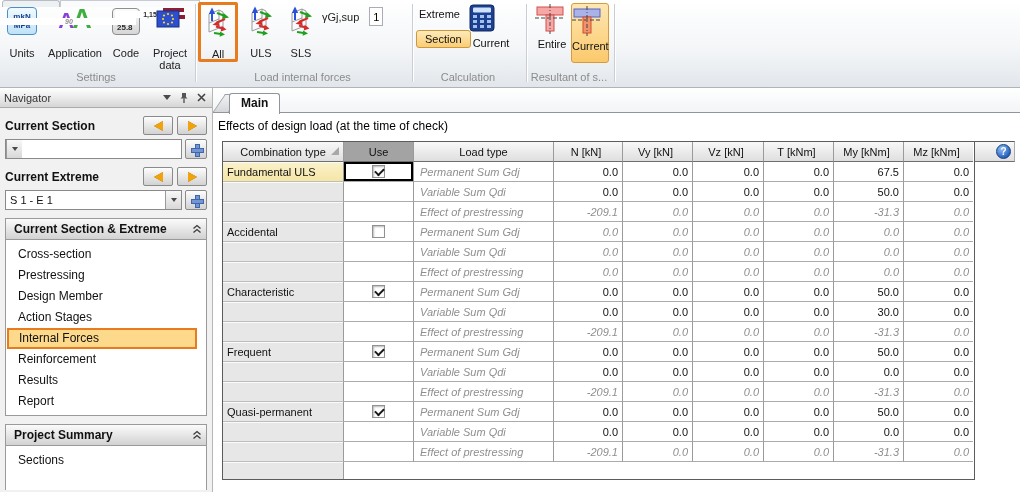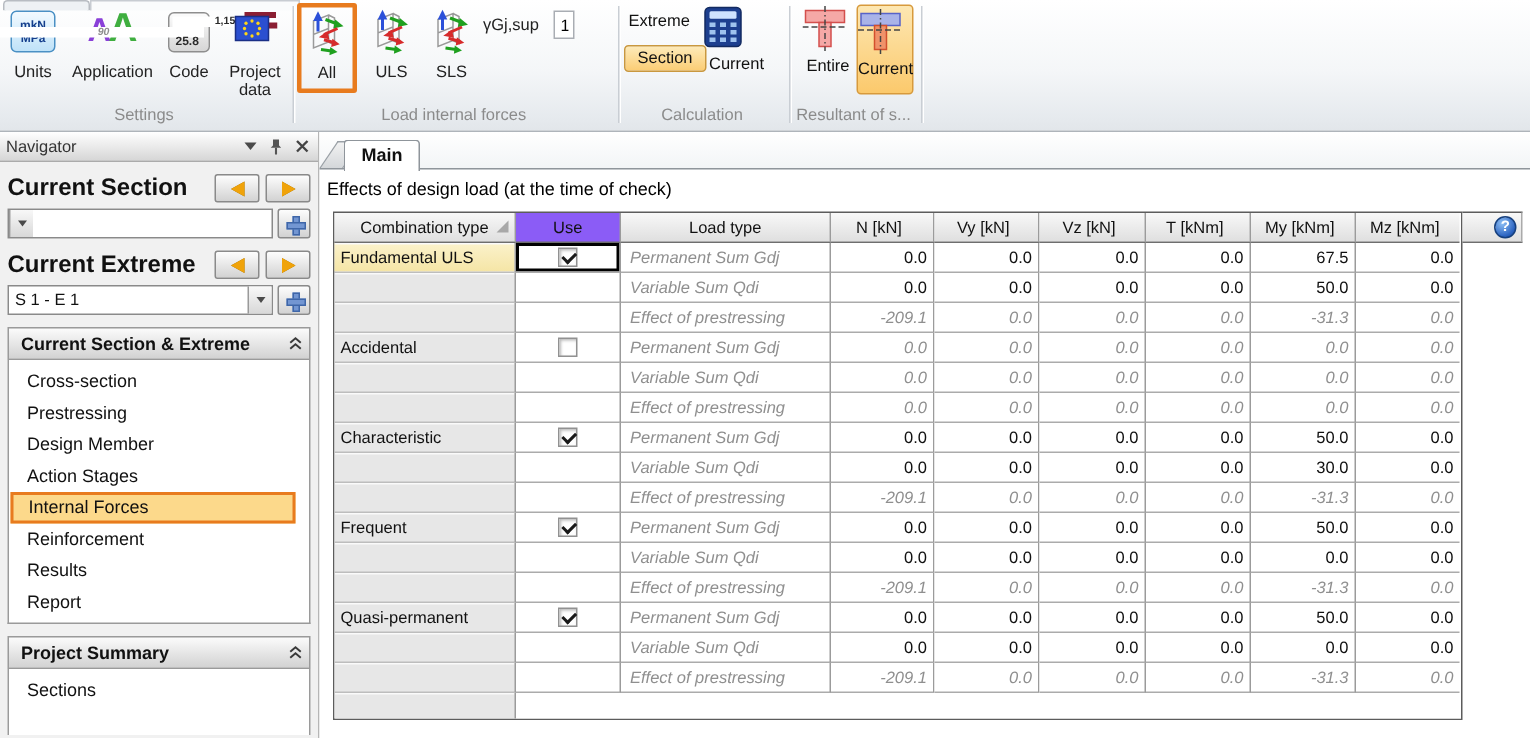--- a/index.html
+++ b/index.html
@@ -12,21 +12,21 @@
     border-bottom:1px solid #aeb4ba; }
   .tab-sliver { position:absolute; left:2px; top:0; width:58px; height:7px;
     border:1px solid #b8bcc2; border-bottom:none; border-radius:3px 3px 0 0; background:#eef1f4; }
   .tab-sliver2 { position:absolute; left:60px; top:0; width:140px; height:7px;
     border:1px solid #c8ccd2; border-bottom:none; background:#fafbfc; }
   .rgroup { position:absolute; top:0; height:86px; }
   .rgroup .gsep { position:absolute; right:0; top:4px; bottom:4px; width:1px; background:#c9ced4; box-shadow:1px 0 0 #ffffff; }
   .glabel { position:absolute; left:0; right:4px; bottom:3px; text-align:center; color:#8b8b8b; font-size:11px; white-space:nowrap; overflow:hidden; }
   .ritem { position:absolute; top:4px; width:52px; text-align:center; cursor:default; }
   .ritem .ricon { height:34px; display:flex; align-items:center; justify-content:center; }
-  .ritem .rlabel { font-size:11px; color:#222; line-height:12px; margin-top:4px; }
+  .ritem .rlabel { font-size:11px; color:#222; line-height:12px; margin-top:9px; }
   .sel-orange { border:3px solid #e87b1e; border-radius:2px; }
 
   .icon-units { width:30px; height:28px; border:1px solid #4a90c4; border-radius:4px;
     background:linear-gradient(#f2faff,#bfe2f8); color:#143e8c; font-weight:bold; font-size:8px;
     display:flex; flex-direction:column; align-items:center; justify-content:center; line-height:9px; }
   .icon-app { font-weight:bold; line-height:30px; }
   .icon-app .a1 { color:#8a40d8; font-size:22px; }
   .icon-app .a2 { color:#3fae3f; font-size:27px; margin-left:-2px; }
   .icon-code { width:28px; height:27px; border:1px solid #8e8e8e; border-radius:4px;
     background:linear-gradient(#fcfcfc,#d6d6d6); position:relative; color:#2a2a2a; font-size:7px; font-weight:bold; }
@@ -52,21 +52,21 @@
   
   .navigator { position:absolute; left:0; top:88px; width:213px; height:404px; background:#f1f1f1;
     border-right:1px solid #b6b6b6; }
   .nav-title { height:20px; background:linear-gradient(#ffffff,#d6d6d6); border-bottom:1px solid #ababab;
     display:flex; align-items:center; padding:0 4px; font-size:11px; color:#333; }
   .nav-title .spacer { flex:1; }
   .tbar-ic { width:14px; height:12px; display:flex; align-items:center; justify-content:center; margin-left:3px; }
   .tri-down { width:0; height:0; border-left:4px solid transparent; border-right:4px solid transparent; border-top:5px solid #4a4a4a; }
   .nav-body { padding:5px 5px 0 5px; }
   .nav-row { display:flex; align-items:center; margin-top:3px; }
-  .nav-bold { font-weight:bold; font-size:16px; flex:1; }
+  .nav-bold { font-weight:bold; font-size:12px; flex:1; }
   .nbtn { width:30px; height:19px; background:linear-gradient(#fdfdfd,#d2d2d2); border:1px solid #8a8a8a;
     border-radius:2px; display:flex; align-items:center; justify-content:center; margin-left:4px; }
   .arrow-l { width:0; height:0; border-top:5px solid transparent; border-bottom:5px solid transparent; border-right:9px solid #f0a30a; filter:drop-shadow(0 0 .5px #8a6100); }
   .arrow-r { width:0; height:0; border-top:5px solid transparent; border-bottom:5px solid transparent; border-left:9px solid #f0a30a; filter:drop-shadow(0 0 .5px #8a6100); }
   .combo-row { display:flex; align-items:center; margin:4px 0 8px 0; }
   .combo { flex:1; height:20px; border:1px solid #8a8a8a; background:#fff; display:flex; align-items:stretch; }
   .combo .val { flex:1; font-size:11px; display:flex; align-items:center; padding-left:4px; }
   .combo .drop { width:16px; background:linear-gradient(#f8f8f8,#d8d8d8); border-left:1px solid #9a9a9a;
     display:flex; align-items:center; justify-content:center; }
   .combo .drop .tri-down { border-left-width:3px; border-right-width:3px; border-top-width:4px; }
@@ -106,21 +106,21 @@
   .thead .c0 { padding-left:0; }
   .c0.hl { background:linear-gradient(#fbf2cb,#f5e5a6); }
   .c1 { width:70px; justify-content:center; background:#fff; }
   .c1.selcell { box-shadow:inset 0 0 0 2px #000; }
   .c2 { width:140px; padding-left:6px; background:#fff; font-style:italic; color:#8f8f8f; }
   .cv { width:70px; justify-content:flex-end; padding-right:4px; background:#fff; }
   .cv.w69 { width:69px; } .cv.w71 { width:71px; }
   .trow .cv:last-child { border-right:none; width:69px; }
   .muted { font-style:italic; color:#8f8f8f; }
   .thead .c0, .thead .c1, .thead .c2 { background:linear-gradient(#f8f8f8,#dfdfdf); box-shadow:none; font-style:normal; color:#111; justify-content:center; padding-left:0; }
-  .thead .c1.use-h { background:#8b5cf6; }
+  .thead .c1.use-h { background:#a3a3a3; }
   .emptyrow .c0 { border-bottom:none; }
   .emptyrow .fill { flex:1; border:none; background:#fff; }
 
   .cb { width:13px; height:13px; background:#fff; border:1px solid #919191; box-shadow:inset 1px 1px 2px rgba(0,0,0,.28); position:relative; }
   .cb.checked::after { content:""; position:absolute; left:2px; top:2px; width:7px; height:4px;
     border-left:2px solid #1a1a1a; border-bottom:2px solid #1a1a1a; transform:rotate(-45deg); }
 
   .help-cell { position:absolute; left:762px; top:53px; width:40px; height:21px;
     background:linear-gradient(#f8f8f8,#dfdfdf); border-top:1px solid #5c5c5c; border-right:1px solid #aaaaaa;
     border-bottom:1px solid #6e6e6e; display:flex; align-items:center; justify-content:flex-end; padding-right:3px; }

